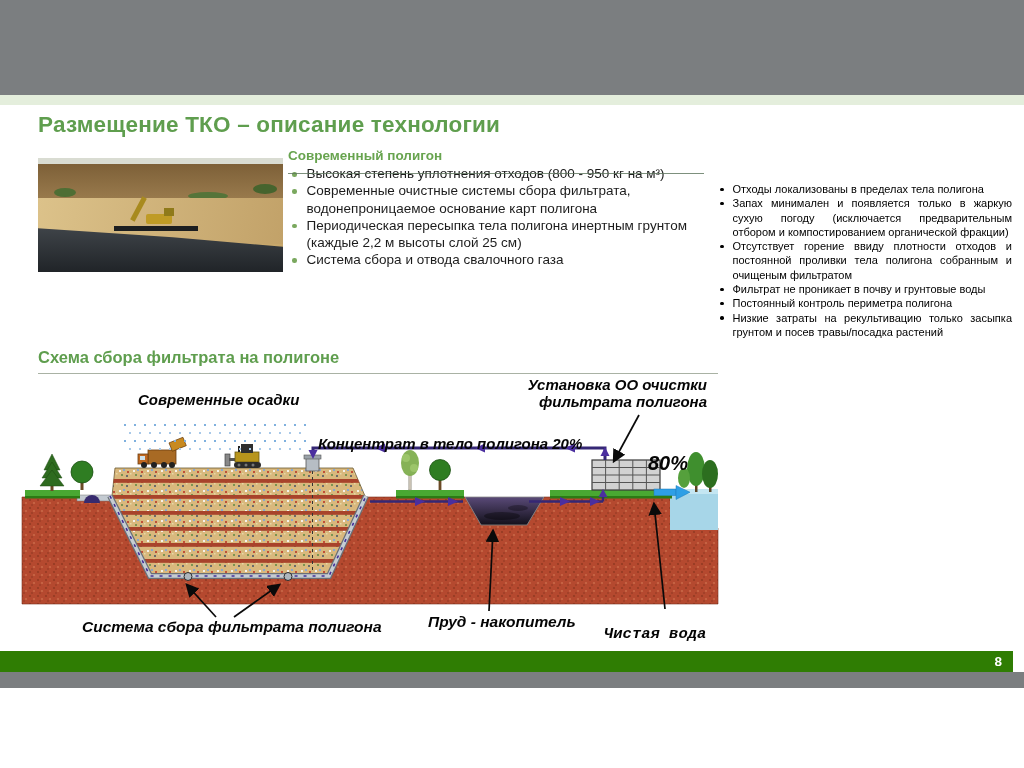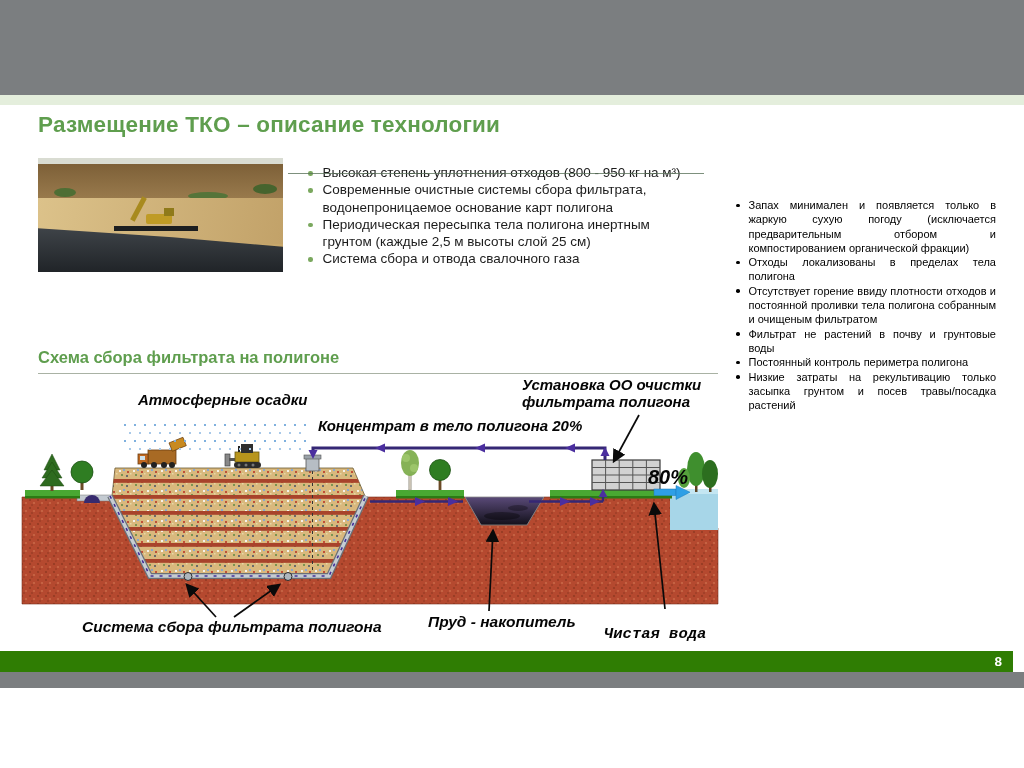--- a/index.html
+++ b/index.html
@@ -24,43 +24,43 @@
   .ph-liner{position:absolute;left:0;top:58px;width:245px;height:56px;background:linear-gradient(180deg,#474c51,#202428);clip-path:polygon(0 22%,55% 38%,100% 55%,100% 100%,0 100%);}
   .ph-bar{position:absolute;left:76px;top:68px;width:84px;height:5px;background:#1c1e20;}
   .ph-machine{position:absolute;left:108px;top:56px;width:26px;height:10px;background:#bf9b25;border-radius:2px;}
   .ph-cab{position:absolute;left:126px;top:50px;width:10px;height:8px;background:#8f7a1a;}
   .ph-boom{position:absolute;left:98px;top:38px;width:5px;height:26px;background:#a88a1e;transform:rotate(28deg);}
 
   
   .left-panel{position:absolute;left:288px;top:148px;width:420px;}
   .panel-heading{font-size:13.5px;font-weight:700;color:#68a44f;margin-bottom:2px;}
   .strike-line{position:absolute;left:0px;top:25px;width:416px;height:1px;background:rgba(92,116,92,.8);}
-  ul.blist{list-style:none;margin:16px;padding:0;}
+  ul.blist{list-style:none;margin:0;padding:0;}
   .blist li{display:flex;align-items:flex-start;}
   .left-panel .blist li{font-size:13.5px;line-height:1.28;color:#1c1c1c;}
   .dot{flex:0 0 auto;border-radius:50%;}
   .left-panel .dot{width:4.5px;height:4.5px;background:#7aa85e;margin:7px 10px 0 4px;}
 
   
   .right-panel{position:absolute;left:718px;top:182px;width:294px;}
   .right-panel .blist li{font-size:11px;line-height:1.3;color:#000;}
   .right-panel .blist .txt{text-align:justify;width:100%;}
   .right-panel .dot{width:3.5px;height:3.5px;background:#000;margin:5.5px 9px 0 2px;}
 
   .scheme-heading{position:absolute;left:38px;top:348px;margin:0;font-size:16.5px;font-weight:700;color:var(--accent-green,#5f9e4e);}
   .scheme-rule{position:absolute;left:38px;top:373px;width:680px;height:1px;background:#a9b2a4;}
 
   
   .diagram{position:absolute;left:20px;top:378px;width:700px;height:272px;}
   .diagram svg{position:absolute;left:0;top:0;}
   .dlabel{position:absolute;font-style:italic;font-weight:700;font-size:15px;line-height:1.1;color:#050505;white-space:nowrap;}
   .precip{left:118px;top:14px;}
-  .concentrate{left:298px;top:40px;}
-  .unit-label{right:13px;top:-2px;width:185px;text-align:left;line-height:17px;white-space:normal;}
-  .percent{left:628px;top:74px;font-size:20px;margin-top:14px;}
+  .concentrate{left:298px;top:58px;}
+  .unit-label{right:13px;top:-2px;width:185px;text-align:right;line-height:17px;white-space:normal;}
+  .percent{left:628px;top:74px;font-size:20px;}
   .collection{left:62px;top:240px;font-size:15.5px;}
   .pond-label{left:408px;top:235px;font-size:15.5px;}
   .clean-label{left:584px;top:248px;font-size:15.5px;font-family:Liberation Mono, monospace;}
   .rain{position:absolute;left:102px;top:42px;width:186px;height:32px;
     background-image:
       radial-gradient(ellipse 1.6px 2.6px at 3px 5px,#7fb0de 60%,rgba(0,0,0,0) 65%),
       radial-gradient(ellipse 1.6px 2.6px at 8px 13px,#a9c9e8 60%,rgba(0,0,0,0) 65%);
     background-size:10px 16px;}
 </style>
 </head>
@@ -80,58 +80,59 @@
     <div class="ph-bush3"></div>
     <div class="ph-slope"></div>
     <div class="ph-liner"></div>
     <div class="ph-bar"></div>
     <div class="ph-machine"></div>
     <div class="ph-cab"></div>
     <div class="ph-boom"></div>
   </div>
 
   <div class="left-panel">
+    <div class="panel-heading">Современный полигон</div>
     <div class="strike-line"></div>
     <ul class="blist">
       <li>
           <span class="dot"></span>
           <span class="txt">Высокая степень уплотнения отходов (800 - 950 кг на м³)</span>
         </li>
       <li>
           <span class="dot"></span>
           <span class="txt">Современные очистные системы сбора фильтрата, водонепроницаемое основание карт полигона</span>
         </li>
       <li>
           <span class="dot"></span>
-          <span class="txt">Периодическая пересыпка тела полигона инертным грунтом (каждые 2,5 м высоты слой 25 см)</span>
+          <span class="txt">Периодическая пересыпка тела полигона инертным грунтом (каждые 2,2 м высоты слой 25 см)</span>
         </li>
       <li>
           <span class="dot"></span>
           <span class="txt">Система сбора и отвода свалочного газа</span>
         </li>
     </ul>
   </div>
 
   <div class="right-panel">
     <ul class="blist">
       <li>
           <span class="dot"></span>
+          <span class="txt">Отходы локализованы в пределах тела полигона</span>
+        </li>
+      <li>
+          <span class="dot"></span>
           <span class="txt">Запах минимален и появляется только в жаркую сухую погоду (исключается предварительным отбором и компостированием органической фракции)</span>
         </li>
       <li>
           <span class="dot"></span>
-          <span class="txt">Отходы локализованы в пределах тела полигона</span>
-        </li>
-      <li>
-          <span class="dot"></span>
           <span class="txt">Отсутствует горение ввиду плотности отходов и постоянной проливки тела полигона собранным и очищеным фильтратом</span>
         </li>
       <li>
           <span class="dot"></span>
-          <span class="txt">Фильтрат не растений в почву и грунтовые воды</span>
+          <span class="txt">Фильтрат не проникает в почву и грунтовые воды</span>
         </li>
       <li>
           <span class="dot"></span>
           <span class="txt">Постоянный контроль периметра полигона</span>
         </li>
       <li>
           <span class="dot"></span>
           <span class="txt">Низкие затраты на рекультивацию только засыпка грунтом и посев травы/посадка растений</span>
         </li>
     </ul>
@@ -304,21 +305,21 @@
       <g>
         <line x1="619" y1="37" x2="594" y2="83" stroke="#0a0a0a" stroke-width="1.7" marker-end="url(#mb)"></line>
         <line x1="469" y1="233" x2="473" y2="153" stroke="#0a0a0a" stroke-width="1.7" marker-end="url(#mb)"></line>
         <line x1="645" y1="231" x2="634" y2="126" stroke="#0a0a0a" stroke-width="1.7" marker-end="url(#mb)"></line>
         <line x1="196" y1="239" x2="167" y2="207" stroke="#0a0a0a" stroke-width="1.7" marker-end="url(#mb)"></line>
         <line x1="214" y1="239" x2="259" y2="207" stroke="#0a0a0a" stroke-width="1.7" marker-end="url(#mb)"></line>
       </g>
     </svg>
 
     <div class="rain"></div>
-    <div class="dlabel precip">Атмосферные осадки</div>
+    <div class="dlabel precip">Современные осадки</div>
     <div class="dlabel concentrate">Концентрат в тело полигона 20%</div>
     <div class="dlabel unit-label">Установка ОО очистки фильтрата полигона</div>
     <div class="dlabel percent">80%</div>
     <div class="dlabel collection">Система сбора фильтрата полигона</div>
     <div class="dlabel pond-label">Пруд - накопитель</div>
     <div class="dlabel clean-label">Чистая вода</div>
   </div>
 
   <div class="page-bar">
     <span class="page-num">8</span>

